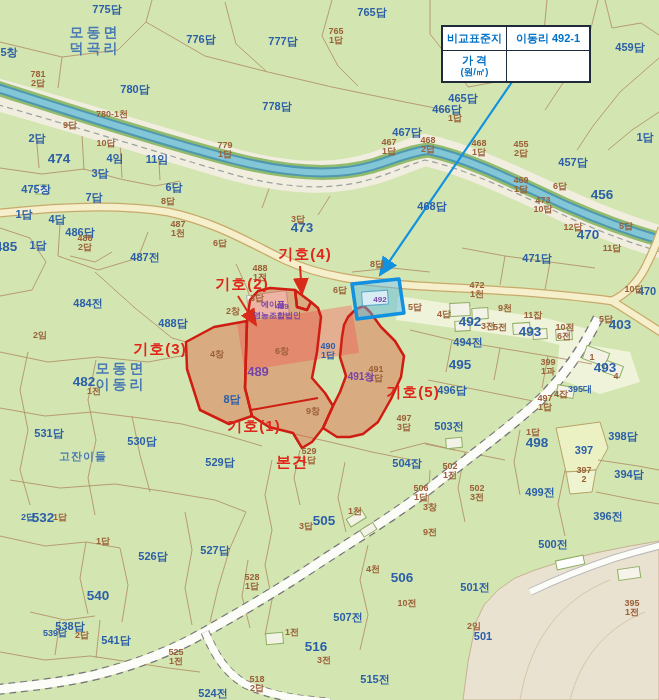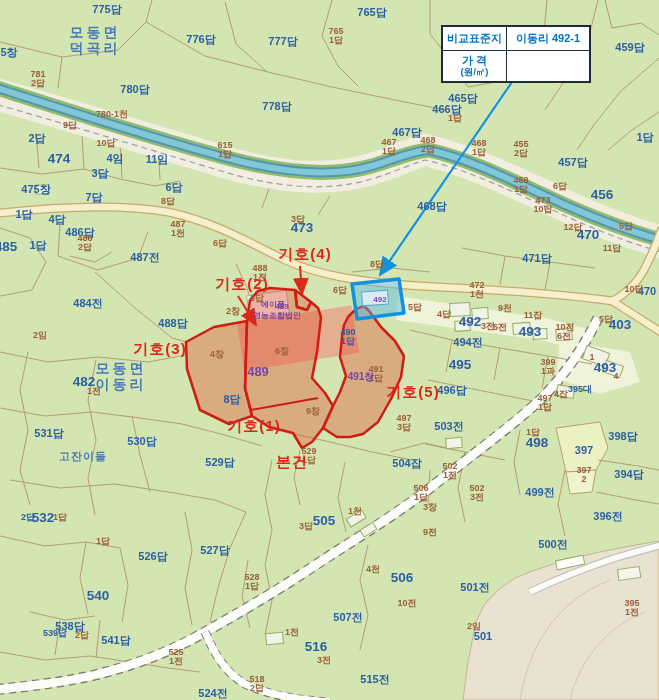--- a/index.html
+++ b/index.html
@@ -254,29 +254,29 @@
       <span class="lb b lg" style="left: 605px; top: 368px;">493</span>
       <span class="lb b lg" style="left: 620px; top: 325px;">403</span>
       <span class="lb b lg" style="left: 588px; top: 235px;">470</span>
       <span class="lb b" style="left: 647px; top: 292px;">470</span>
       <span class="lb b" style="left: 537px; top: 259px;">471답</span>
       <span class="lb b lg" style="left: 602px; top: 195px;">456</span>
       <span class="lb b" style="left: 573px; top: 163px;">457답</span>
       <span class="lb b" style="left: 645px; top: 138px;">1답</span>
       <span class="lb b" style="left: 432px; top: 207px;">468답</span>
       <span class="lb b" style="left: 407px; top: 464px;">504잡</span>
-      <span class="lb b sm" style="left: 328px; top: 337px; margin-left: 20px;">490
+      <span class="lb b sm" style="left: 328px; top: 351px;">490
 1답</span>
       <span class="lb b sm" style="left: 580px; top: 390px;">395대</span>
       <span class="lb br" style="left: 336px; top: 36px;">765
 1답</span>
       <span class="lb br" style="left: 38px; top: 79px;">781
 2답</span>
       <span class="lb br" style="left: 112px; top: 115px;">780-1천</span>
-      <span class="lb br" style="left: 225px; top: 150px;">615
+      <span class="lb br" style="left: 225px; top: 150px;">779
 1답</span>
       <span class="lb br" style="left: 389px; top: 147px;">467
 1답</span>
       <span class="lb br" style="left: 70px; top: 126px;">9답</span>
       <span class="lb br" style="left: 106px; top: 144px;">10답</span>
       <span class="lb br" style="left: 168px; top: 202px;">8답</span>
       <span class="lb br" style="left: 85px; top: 243px;">486
 2답</span>
       <span class="lb br" style="left: 178px; top: 229px;">487
 1천</span>

